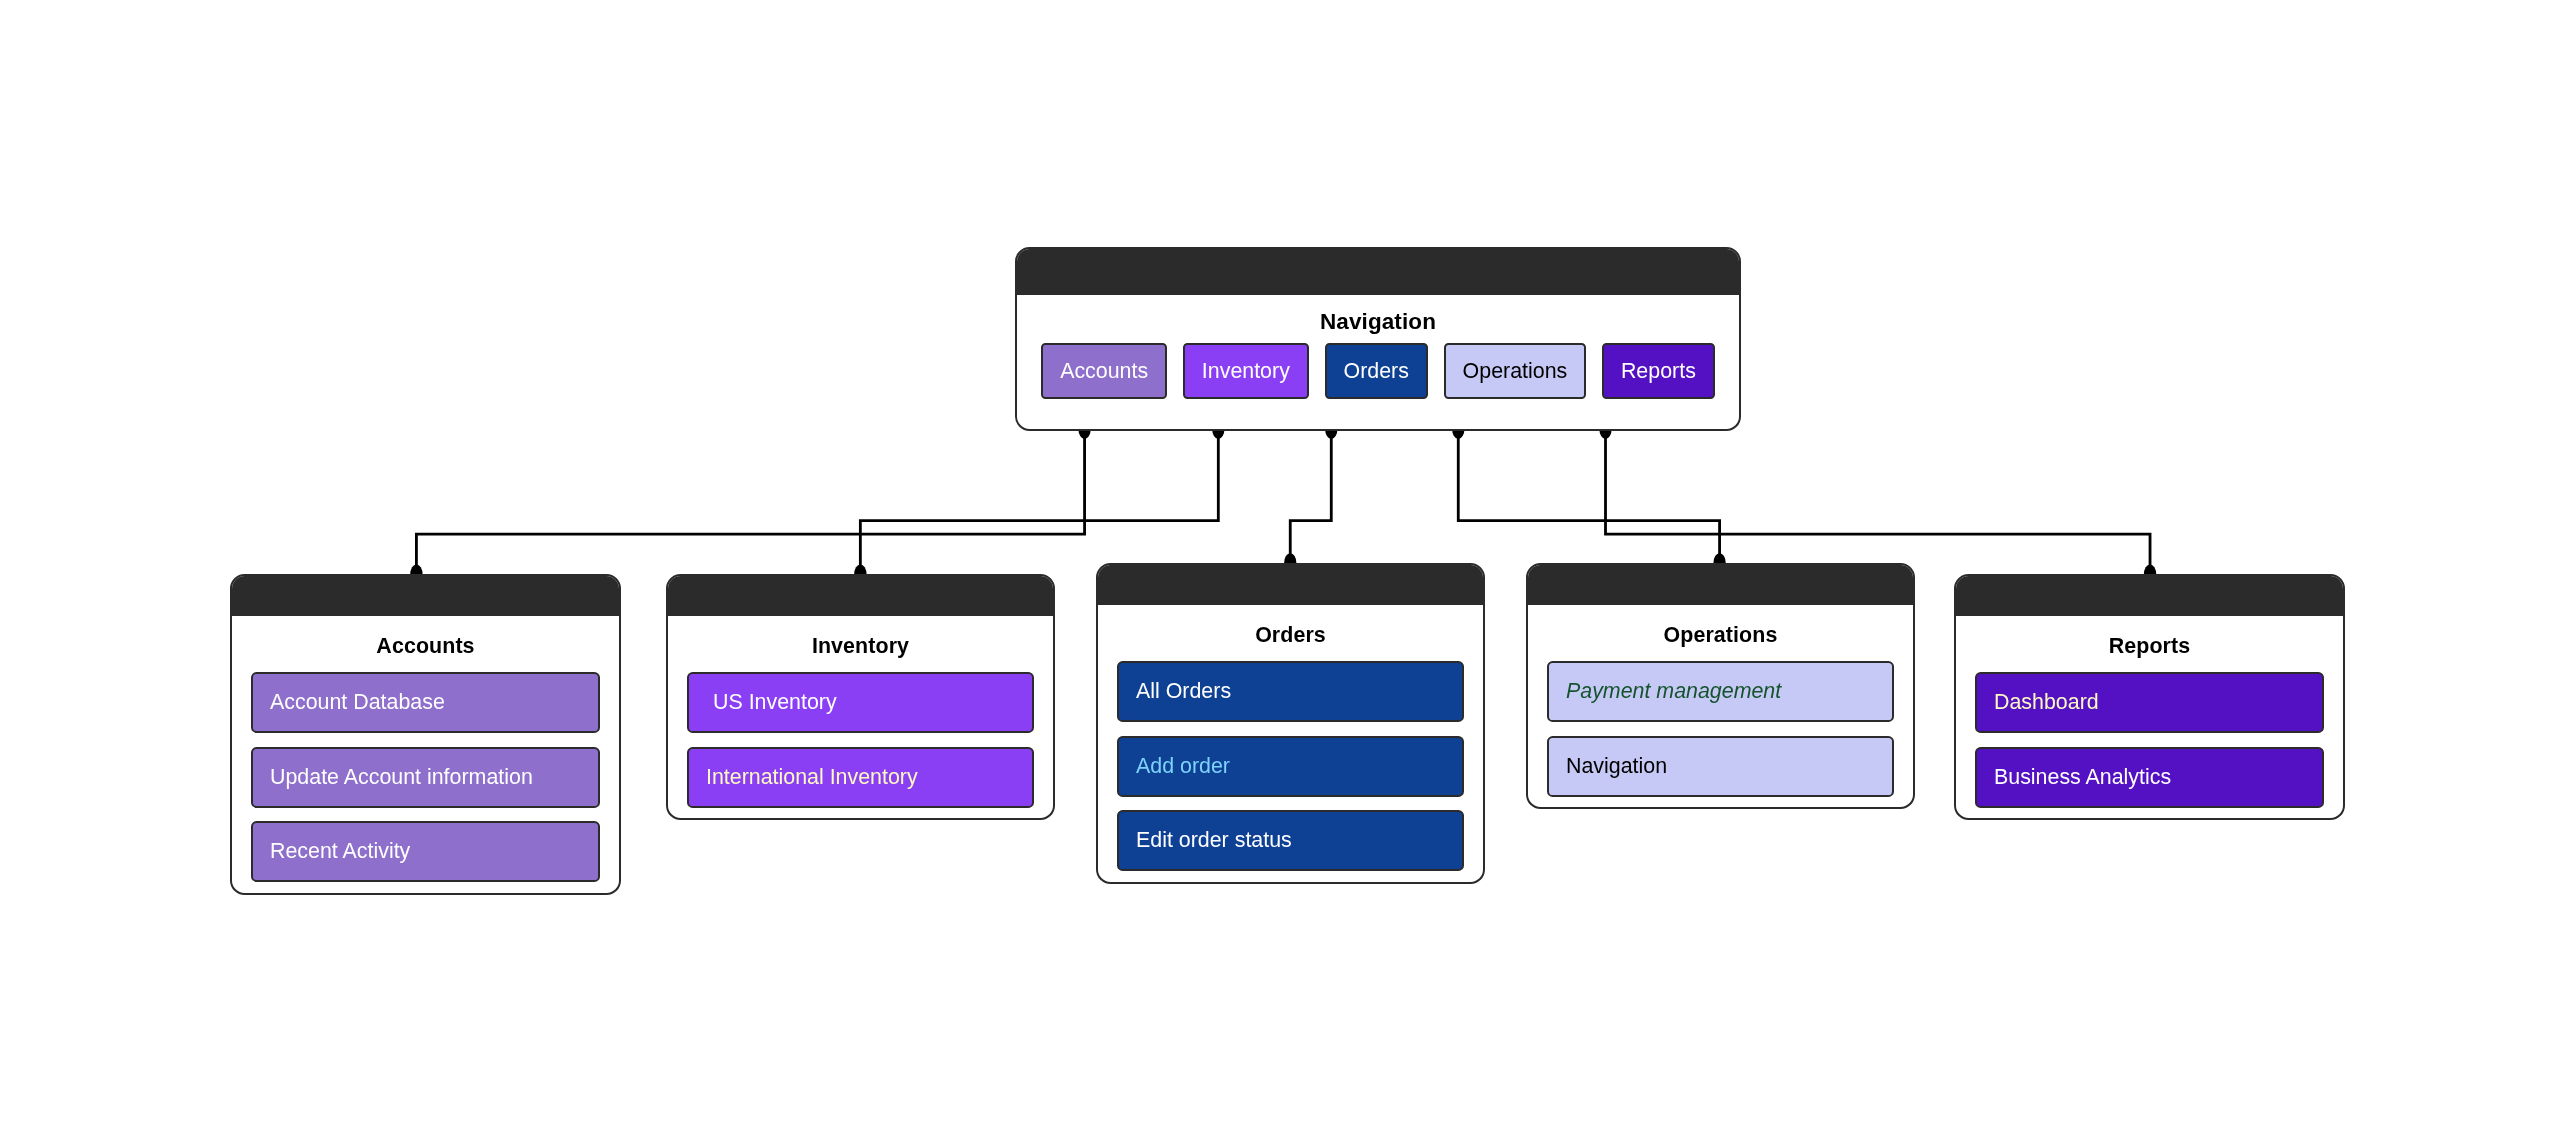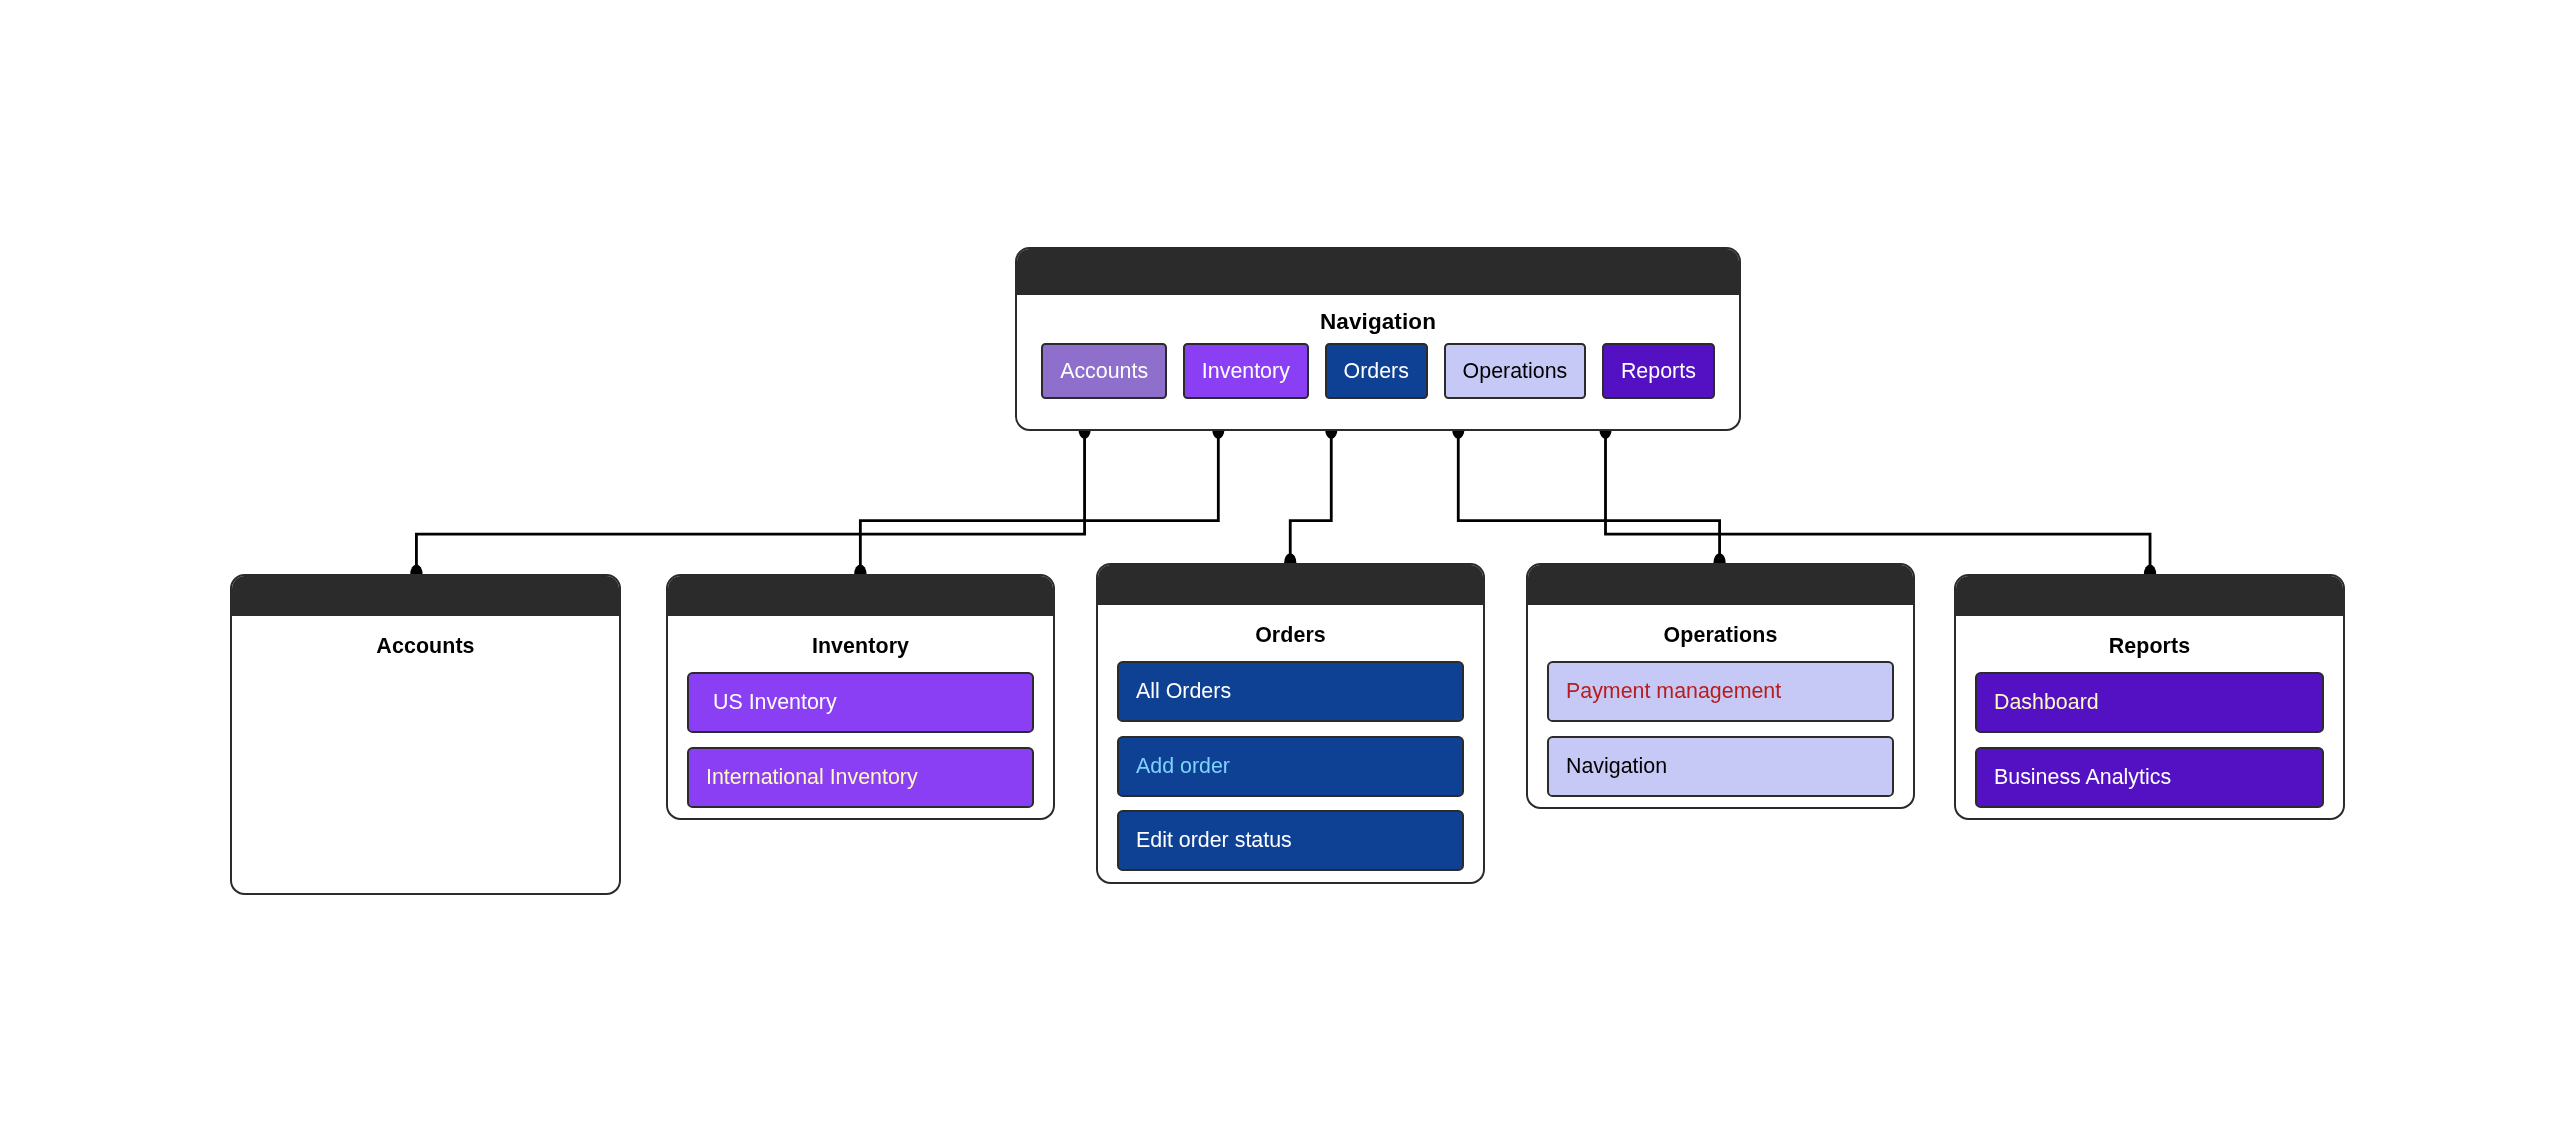--- a/index.html
+++ b/index.html
@@ -191,20 +191,25 @@
         <div class="nav-btn dark-text" id="nav-btn-operations" style="background: rgb(198, 201, 245); color: rgb(0, 0, 0);">Operations</div>
         <div class="nav-btn" id="nav-btn-reports" style="background: rgb(84, 17, 196); color: rgb(255, 255, 255);">Reports</div>
       </div>
     </div>
   </div>
 
   <div class="card" id="card-accounts">
     <div class="card-titlebar"></div>
     <div class="card-body">
       <div class="card-heading">Accounts</div>
+      <div class="items-wrap">
+        <div class="item acc-item" style="background: rgb(142, 111, 204); color: rgb(255, 255, 255);">Account Database</div>
+        <div class="item acc-item" style="background: rgb(142, 111, 204); color: rgb(255, 255, 255);">Update Account information</div>
+        <div class="item acc-item" style="background: rgb(142, 111, 204); color: rgb(255, 255, 255);">Recent Activity</div>
+      </div>
     </div>
   </div>
 
   <div class="card" id="card-inventory">
     <div class="card-titlebar"></div>
     <div class="card-body">
       <div class="card-heading">Inventory</div>
       <div class="items-wrap">
         <div class="item inv-item" style="background: rgb(139, 63, 245); color: rgb(255, 255, 255); padding-left: 24px;">US Inventory</div>
         <div class="item inv-item" style="background: rgb(139, 63, 245); color: #fef9c3;">International Inventory</div>
@@ -222,21 +227,21 @@
         <div class="item ord-item" style="background: rgb(14, 65, 148); color: rgb(255, 255, 255);">Edit order status</div>
       </div>
     </div>
   </div>
 
   <div class="card" id="card-operations">
     <div class="card-titlebar"></div>
     <div class="card-body">
       <div class="card-heading">Operations</div>
       <div class="items-wrap">
-        <div class="item ops-item dark-text" style="background: rgb(198, 201, 245); color: #b91c1c;">Payment management</div>
+        <div class="item ops-item dark-text" style="background: rgb(198, 201, 245); color: #14532d; font-style: italic;">Payment management</div>
         <div class="item ops-item dark-text" style="background: rgb(198, 201, 245); color: rgb(0, 0, 0);">Navigation</div>
       </div>
     </div>
   </div>
 
   <div class="card" id="card-reports">
     <div class="card-titlebar"></div>
     <div class="card-body">
       <div class="card-heading">Reports</div>
       <div class="items-wrap">

